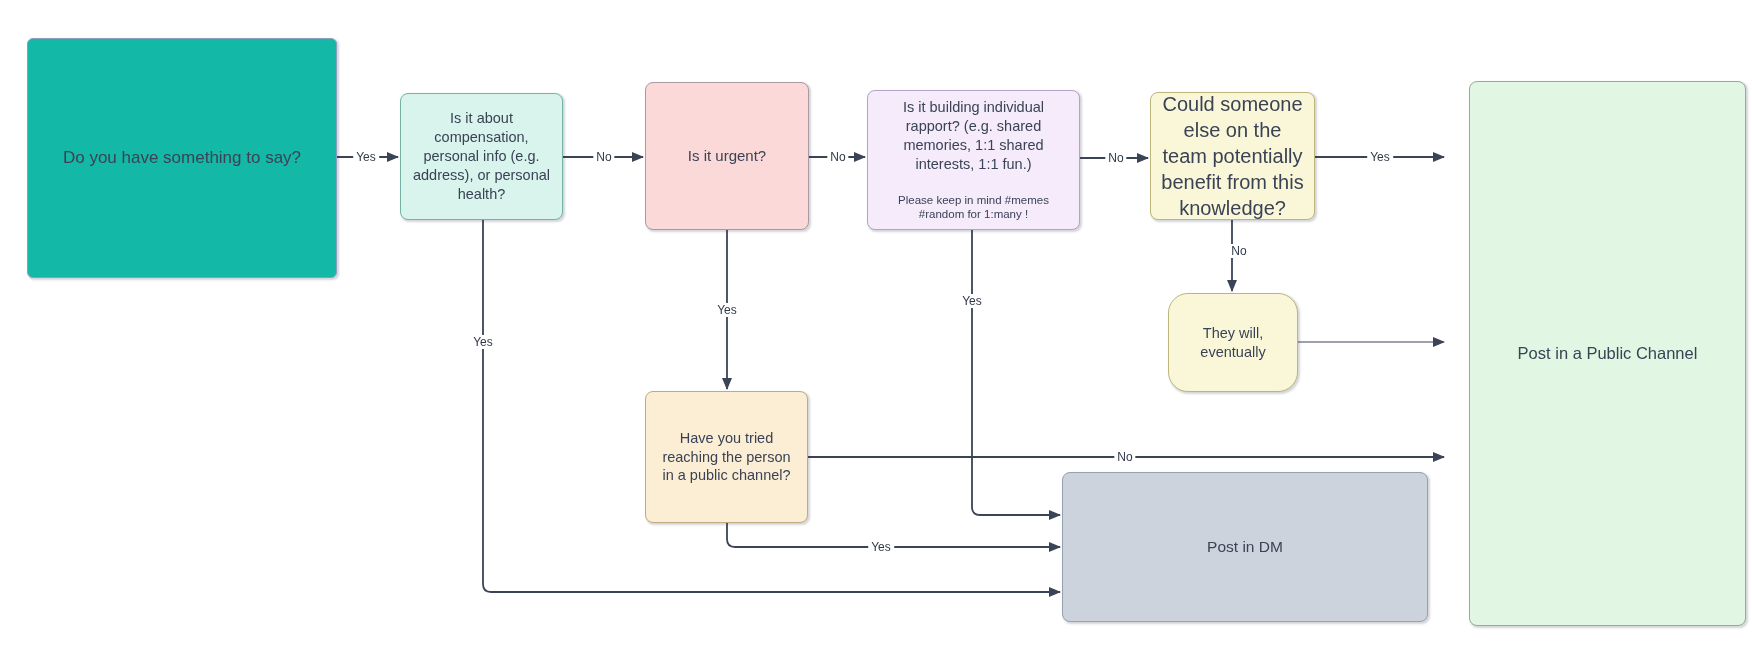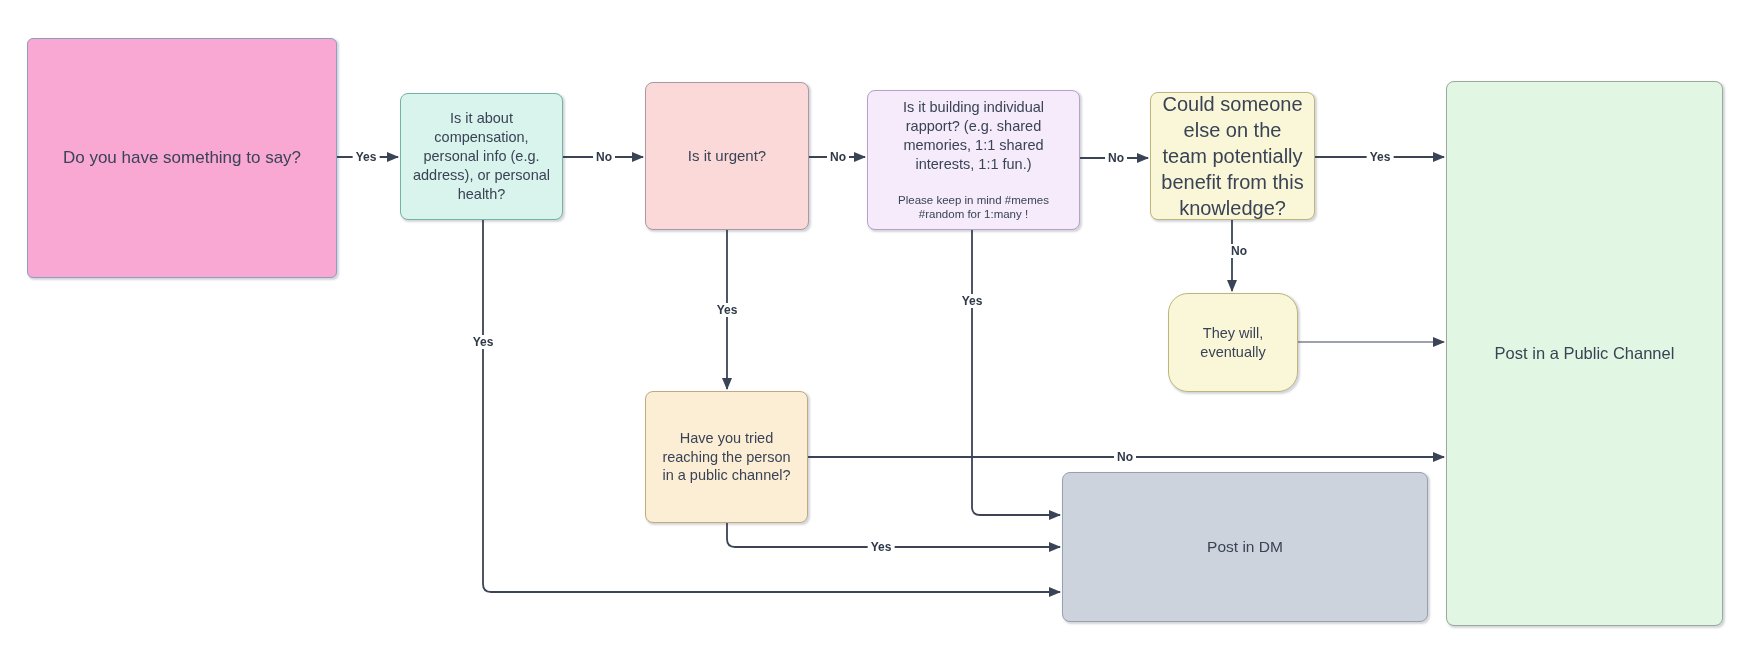--- a/index.html
+++ b/index.html
@@ -22,21 +22,21 @@
   .n-urgent    {left:645px; top:82px;  width:164px;height:148px;border-color:#a89aa0;font-size:15px;justify-content:center;}
   .n-rapport   {left:867px; top:90px;  width:213px;height:140px;border-color:#b5a2c6;font-size:14.5px;}
   .n-benefit   {left:1150px;top:92px;  width:165px;height:128px;border-color:#bcb67c;font-size:20px;}
   .n-eventually{left:1168px;top:293px; width:130px;height:99px; border-color:#bcb67c;font-size:14.5px;}
   .n-tried     {left:645px; top:391px; width:163px;height:132px;border-color:#c2aa80;font-size:14.5px;}
   .n-dm        {left:1062px;top:472px; width:366px;height:150px;border-color:#97a0ad;font-size:15.5px;}
   .n-public    {left:1446px;top:81px;  width:277px;height:545px;border-color:#9aa89d;font-size:16.5px;}
   .node .note{font-size:11.5px;margin-top:19px;line-height:1.25;}
   .elabel{
     position:absolute;z-index:3;transform:translate(-50%,-50%);
-    background:#ffffff;color:#2f3948;font-weight:700;font-size:12px;
+    background:#ffffff;color:#2f3948;font-weight:400;font-size:12px;
     padding:0 3px;white-space:nowrap;
   }
   .el0 {left:366px; top:157px;}
   .el1 {left:604px; top:157px;}
   .el2 {left:838px; top:157px;}
   .el3 {left:1116px;top:158px;}
   .el4 {left:1380px;top:157px;}
   .el5 {left:1239px;top:251px;}
   .el7 {left:727px; top:310px;}
   .el8 {left:1125px;top:457px;}
@@ -64,21 +64,21 @@
       <path d="M1232,220 L1232,291" marker-end="url(#arw)"></path>
       <path d="M1298,342 L1444,342" stroke-width="1.2" marker-end="url(#arw)"></path>
       <path d="M727,230 L727,389" marker-end="url(#arw)"></path>
       <path d="M808,457 L1444,457" marker-end="url(#arw)"></path>
       <path d="M972,230 L972,507 Q972,515 980,515 L1060,515" marker-end="url(#arw)"></path>
       <path d="M727,523 L727,539 Q727,547 735,547 L1060,547" marker-end="url(#arw)"></path>
       <path d="M483,220 L483,584 Q483,592 491,592 L1060,592" marker-end="url(#arw)"></path>
     </g>
   </svg>
 
-  <div class="node n-start" style="background: #f9a8d4;">
+  <div class="node n-start" style="background: #14b8a6;">
     <span>Do you have something to say?</span>
   </div>
 
   <div class="node n-sensitive" style="background: rgb(217, 244, 236);">
     <span>Is it about compensation, personal info (e.g. address), or personal health?</span>
   </div>
 
   <div class="node n-urgent" style="background: rgb(251, 217, 216);">
     <span>Is it urgent?</span>
   </div>
@@ -97,21 +97,21 @@
   </div>
 
   <div class="node n-tried" style="background: rgb(251, 238, 212);">
     <span>Have you tried reaching the person in a public channel?</span>
   </div>
 
   <div class="node n-dm" style="background: rgb(205, 211, 220);">
     <span>Post in DM</span>
   </div>
 
-  <div class="node n-public" style="background: rgb(226, 247, 227);">
+  <div class="node n-public" style="background: rgb(226, 247, 227); margin-left: 23px;">
     <span>Post in a Public Channel</span>
   </div>
 
   <span class="elabel el0">Yes</span>
   <span class="elabel el1">No</span>
   <span class="elabel el2">No</span>
   <span class="elabel el3">No</span>
   <span class="elabel el4">Yes</span>
   <span class="elabel el5">No</span>
   <span class="elabel el7">Yes</span>

